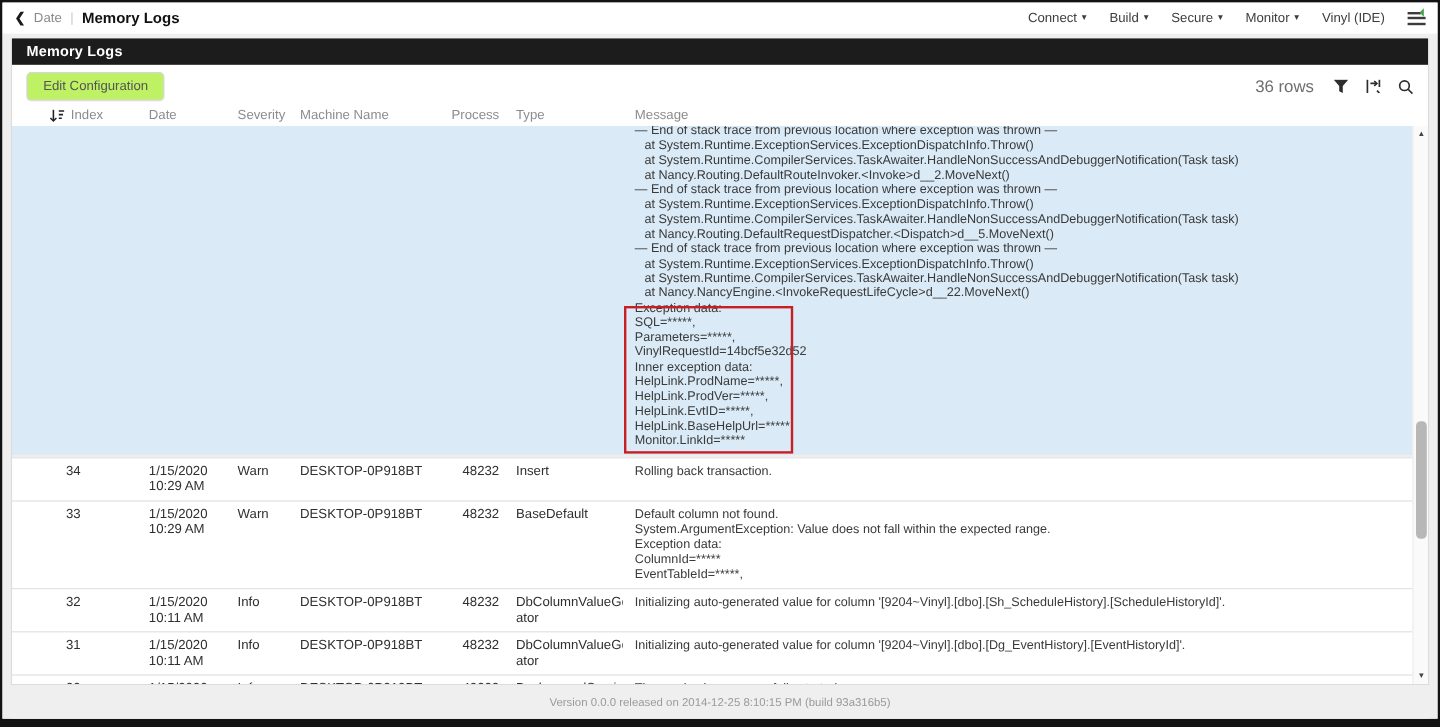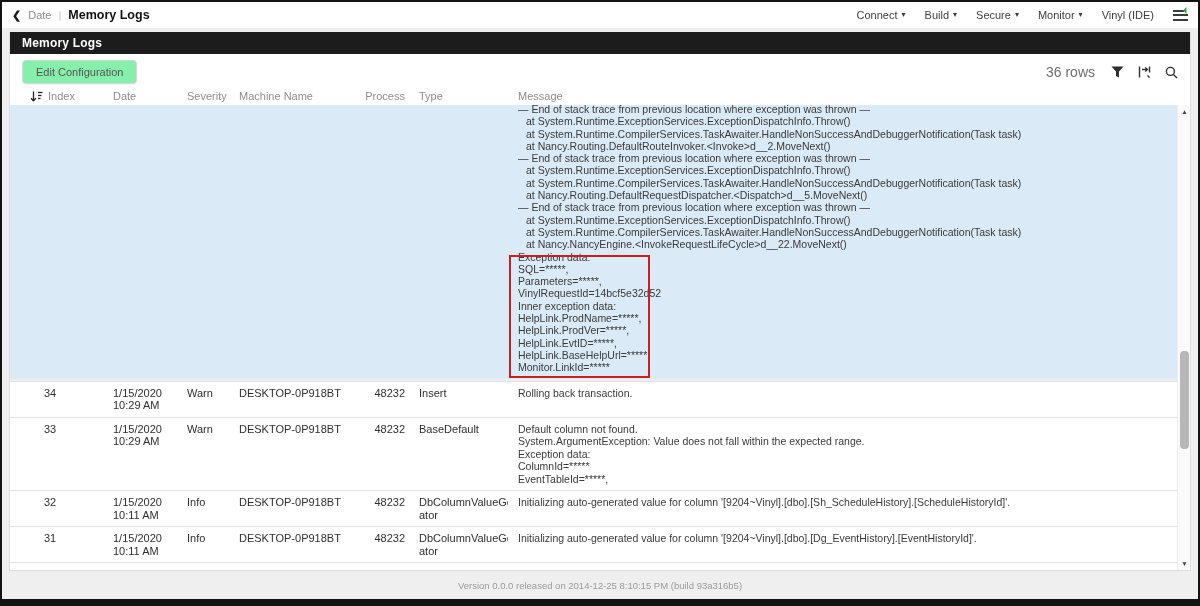--- a/index.html
+++ b/index.html
@@ -28,29 +28,29 @@
   .burger i:nth-child(3){top:9px;width:15px;}
   .burger .green-arrow{position:absolute;right:-1px;top:-2px;width:0;height:0;
     border-left:5px solid transparent;border-top:5px solid #43a047;transform:rotate(225deg);}
   
   .content{flex:1;background:#efefef;padding:4px 7px 0 7px;display:flex;flex-direction:column;min-height:0;}
   .panel{flex:1;background:#fff;border:1px solid #dcdcdc;border-top:none;display:flex;flex-direction:column;min-height:0;}
   .panel-title{background:#1c1c1c;color:#fff;font-size:12px;font-weight:bold;
     padding:4px 12px;flex:0 0 auto;letter-spacing:.2px;}
   .toolbar{display:flex;align-items:center;justify-content:space-between;
     padding:6px 12px 4px 12px;flex:0 0 auto;}
-  .btn{font-family:inherit;font-size:11px;color:#555;background:#86efac;
+  .btn{font-family:inherit;font-size:11px;color:#555;background:#bef264;
     border:1px solid #d6d6d6;border-radius:4px;padding:5px 13px;cursor:pointer;
     box-shadow:0 1px 1px rgba(0,0,0,.04);}
   .tools{display:flex;align-items:center;gap:14px;}
   .rowcount{font-size:14px;color:#6e6e6e;margin-right:2px;}
   .tool{display:inline-flex;align-items:center;cursor:pointer;}
   
   .grid{display:grid;grid-template-columns:86px 74px 52px 122px 48px 99px 1fr;
-    padding-left:17px;align-items:start;}
+    padding-left:28px;align-items:start;}
   .thead{flex:0 0 auto;padding-top:2px;padding-bottom:3px;}
   .thead .cell{font-size:11px;color:#8c8c8c;}
   .c-index{display:flex;align-items:center;gap:5px;padding-left:3px;}
   .c-process{text-align:right;padding-right:4px;}
   .c-type{padding-left:10px;}
   .c-msg{padding-left:10px;}
   .tbody{flex:1;position:relative;overflow:hidden;min-height:0;}
   .row{font-size:11px;color:#2f2f2f;}
   .row .cell{line-height:12.5px;}
   .row.selected{background:#daeaf6;margin-top:-4px;padding-top:2px;padding-bottom:5px;

